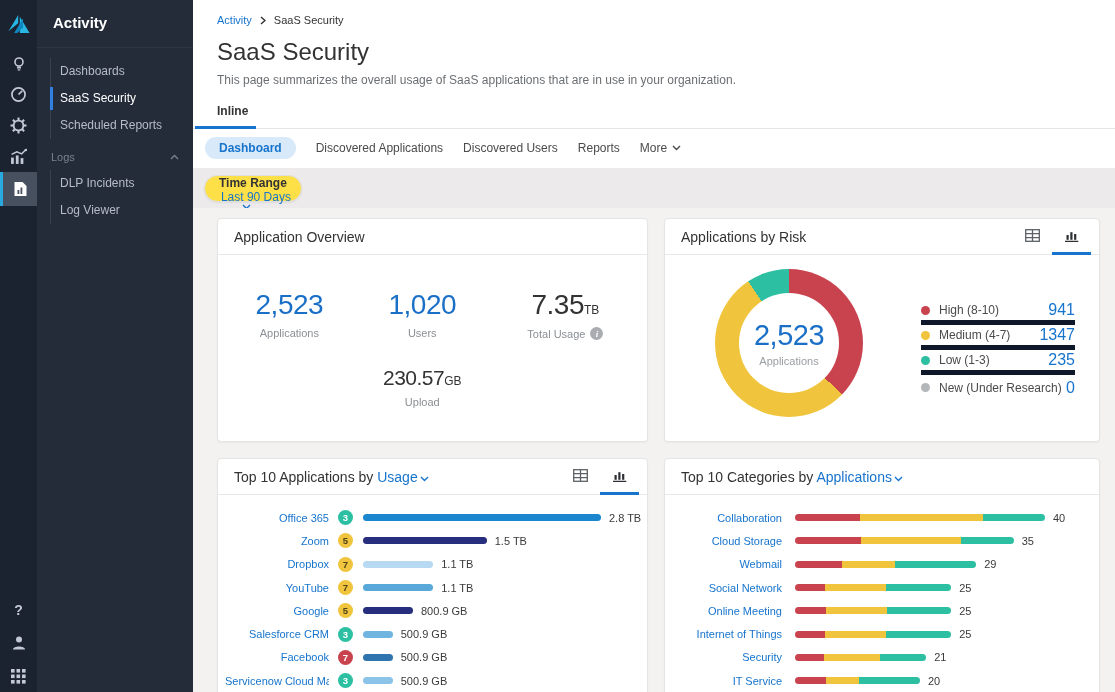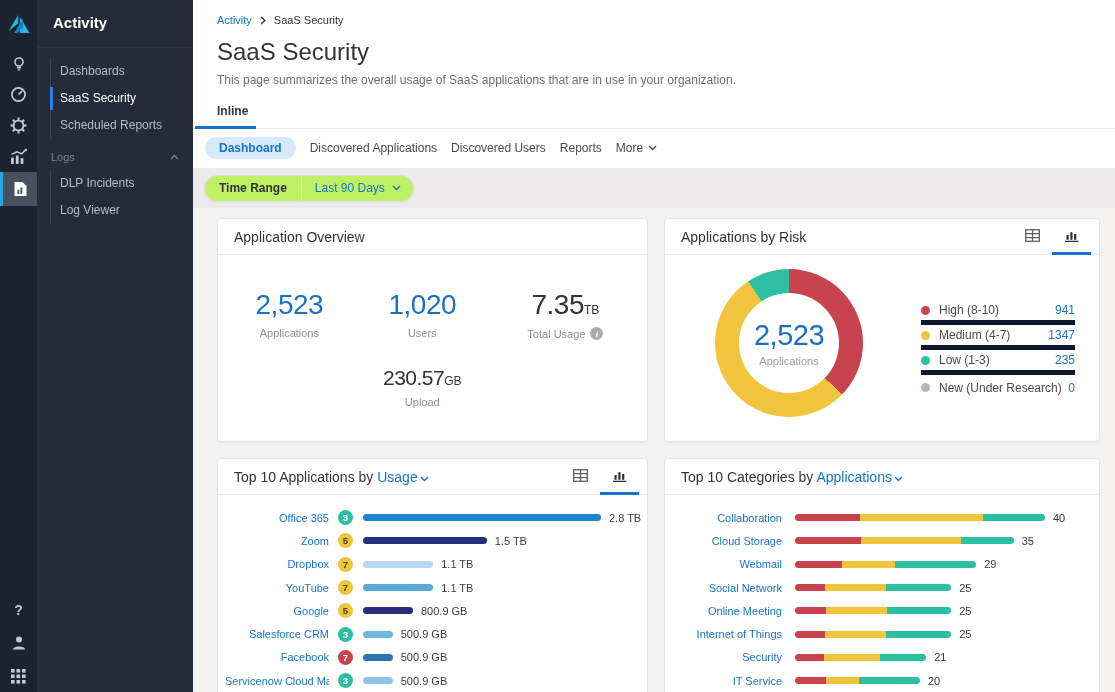--- a/index.html
+++ b/index.html
@@ -35,27 +35,27 @@
   .main { flex:1; display:flex; flex-direction:column; min-width:0; }
   .topbar { background:#fff; padding:14px 24px 0 24px; }
   .breadcrumb { display:flex; align-items:center; gap:8px; font-size:11px; }
   .breadcrumb .crumb-link { color:#1774cc; cursor:pointer; }
   .breadcrumb .crumb-sep svg { display:block; }
   .breadcrumb .crumb-current { color:#333; }
   .page-title { font-size:24px; font-weight:400; color:#333; margin-top:12px; }
   .page-desc { font-size:12px; color:#6b6f73; margin-top:7px; }
   .inline-tabs { margin:14px -24px 0 -24px; padding:0 24px; border-bottom:1px solid #e6e6e6; }
   .inline-tab { display:inline-block; margin-left:-22px; padding:0 8px 8px 22px; font-size:12px; font-weight:bold; color:#333; border-bottom:3px solid #1774cc; margin-bottom:-1px; cursor:pointer; }
-  .tabs-row { display:flex; align-items:center; gap:14px; padding:8px 24px 9px 12px; margin:0 -24px; background:#fff; }
+  .tabs-row { display:flex; align-items:center; gap:20px; padding:8px 24px 9px 12px; margin:0 -24px; background:#fff; }
   .tab { font-size:12px; color:#4a4a4a; cursor:pointer; display:flex; align-items:center; gap:5px; }
   .tab.pill { background:#d8e9f9; color:#1774cc; font-weight:bold; padding:4px 14px; border-radius:12px; }
 
   
   .filter-bar { height:40px; background:#eceaea; display:flex; align-items:center; padding-left:11px; flex-shrink:0; }
-  .time-pill { display:flex; align-items:center; height:27px; background:#bef264; border:1px solid #e0dfdf; border-radius:14px; box-shadow:0 1px 2px rgba(0,0,0,.06); font-size:12px; cursor:pointer; }
+  .time-pill { display:flex; align-items:center; height:27px; background:#fde047; border:1px solid #e0dfdf; border-radius:14px; box-shadow:0 1px 2px rgba(0,0,0,.06); font-size:12px; cursor:pointer;flex-direction:column; }
   .time-pill .tp-label { font-weight:bold; color:#333; padding:0 14px; }
   .time-pill .tp-div { width:1px; align-self:stretch; background:#e2e2e2; }
   .time-pill .tp-value { color:#1774cc; padding:0 7px 0 13px; }
   .time-pill .tp-caret { margin-right:12px; display:flex; }
 
   
   .content { flex:1; background:#f3f2f1; padding:10px 15px 0 24px; display:grid; grid-template-columns:431px 436px; grid-template-rows:224px 320px; gap:16px; overflow:hidden; }
   .card { background:#fff; border:1px solid #e4e4e4; border-radius:4px; box-shadow:0 1px 2px rgba(0,0,0,.04); overflow:hidden; display:flex; flex-direction:column; }
   .card-header { height:36px; flex-shrink:0; display:flex; align-items:stretch; padding:0 8px 0 16px; border-bottom:1px solid #e8e8e8; }
   .card-title { align-self:center; font-size:14px; color:#333; white-space:nowrap; }
@@ -83,21 +83,21 @@
   .donut { width:148px; height:148px; border-radius:50%; }
   .donut-hole { position:absolute; inset:24px; background:#fff; border-radius:50%; }
   .donut-center { position:absolute; inset:0; display:flex; flex-direction:column; align-items:center; justify-content:center; }
   .donut-value { font-size:29px; color:#1a6fc7; letter-spacing:-0.5px; }
   .donut-label { font-size:11px; color:#9a9ea3; margin-top:3px; }
   .risk-legend { flex:1; margin-left:58px; margin-top:31px; }
   .legend-row { display:flex; align-items:center; height:25px; border-bottom:5px solid #0f172a; cursor:pointer; }
   .legend-row:last-child { border-bottom:none; }
   .legend-dot { width:9px; height:9px; border-radius:50%; margin-right:9px; flex-shrink:0; }
   .legend-label { font-size:12px; color:#4a4a4a; flex:1; white-space:nowrap; }
-  .legend-value { font-size:12px; color:#1774cc; }
+  .legend-value { font-size:16px; color:#1774cc; }
 
   
   .hchart { padding:11px 10px 0 7px; }
   .bar-row { display:flex; align-items:center; height:23.3px; }
   .bar-label { width:104px; flex-shrink:0; text-align:right; font-size:11px; color:#1774cc; white-space:nowrap; overflow:hidden; cursor:pointer; }
   .risk-badge { width:15px; height:15px; border-radius:50%; margin:0 10px 0 9px; flex-shrink:0; font-size:9.5px; font-weight:bold; display:flex; align-items:center; justify-content:center; }
   .bar-seg-wrap { display:flex; border-radius:4px; overflow:hidden; height:7px; flex-shrink:0; }
   .hbar { height:7px; border-radius:4px; flex-shrink:0; }
   .bar-value { margin-left:8px; font-size:11px; color:#3a3a3a; white-space:nowrap; }
   .cat-label { width:110px; }

